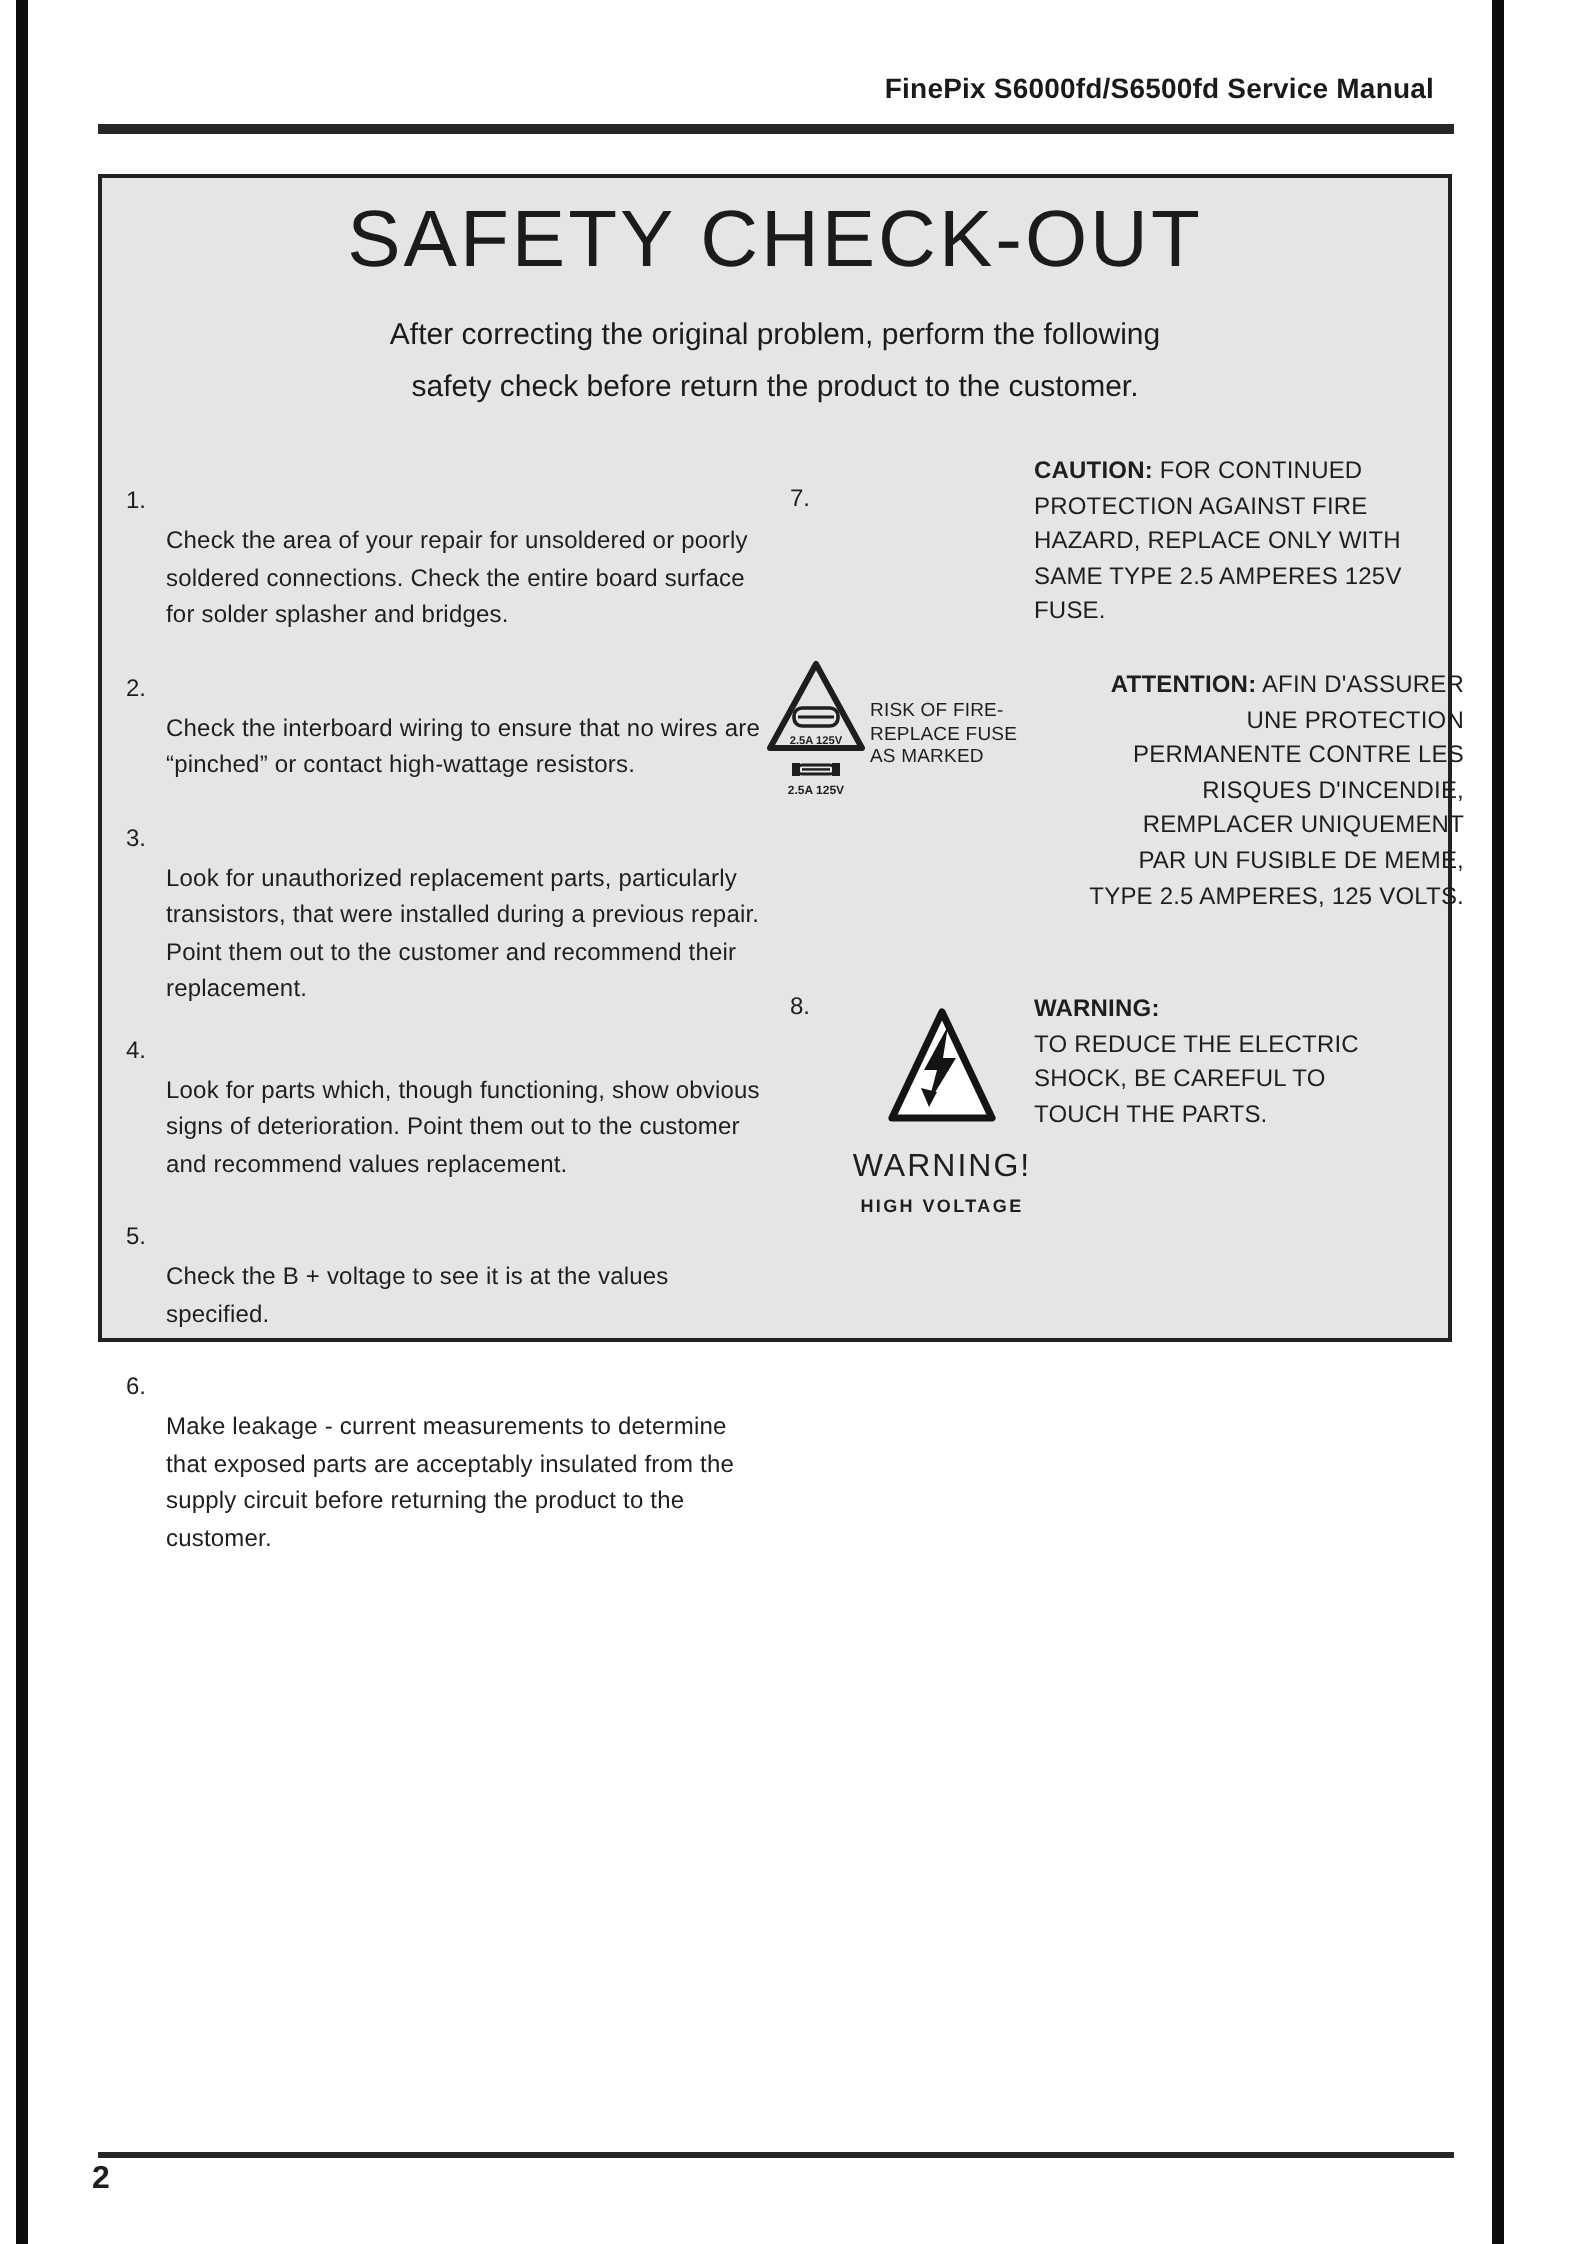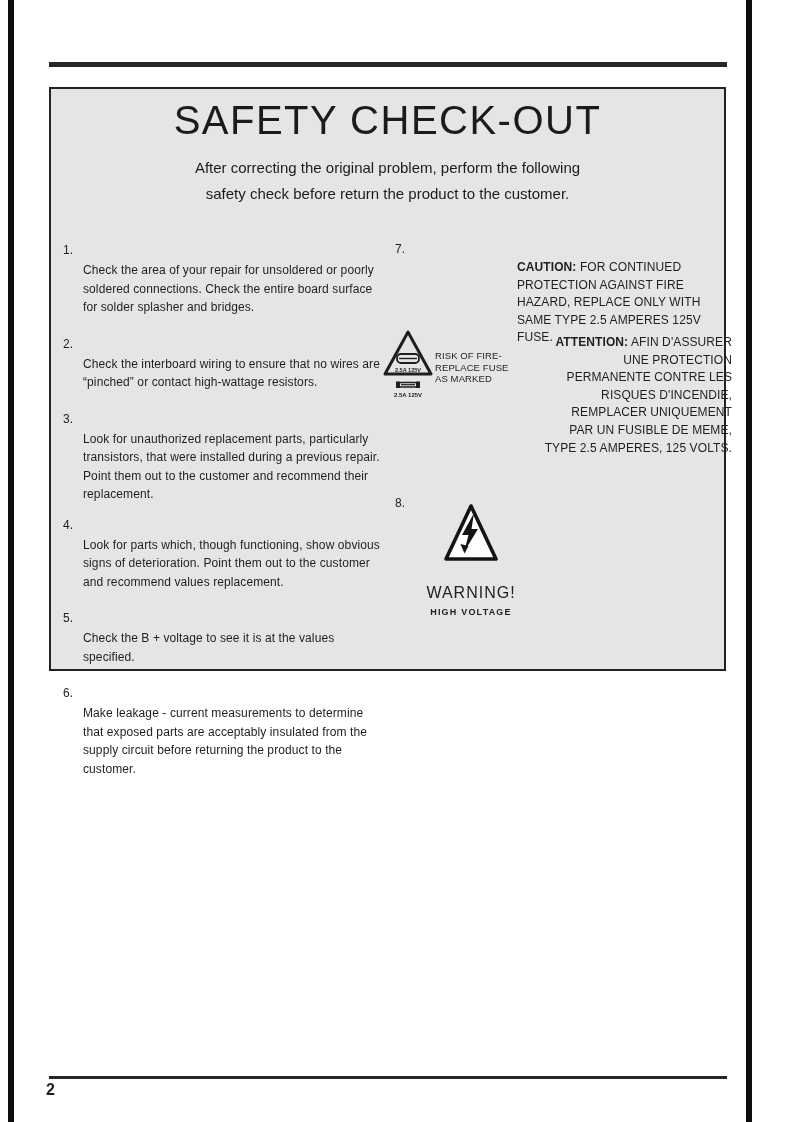--- a/index.html
+++ b/index.html
@@ -49,31 +49,32 @@
   }
   .rc-text b { letter-spacing: 0.1px; }
 
   .fuse-icon-wrap { position: absolute; left: 331px; top: 240px; width: 52px; }
   .risk-label {
     position: absolute; left: 384px; top: 261px; width: 90px;
     font-size: 9.5px; line-height: 11.5px; white-space: pre-line; letter-spacing: 0.1px;
   }
 
   .hv-wrap { position: absolute; left: 360px; top: 413px; width: 120px; text-align: center; }
-  .hv-warning-text { font-size: 16px; letter-spacing: 1px; margin-top: 16px; }
+  .hv-warning-text { font-size: 16px; letter-spacing: 1px; margin-top: 6px; }
   .hv-sub-text { font-size: 9px; font-weight: bold; letter-spacing: 1.2px; margin-top: 5px; }
 </style>
 </head>
 <body>
 
 <div class="page">
 
   <div class="scan-bar left"></div>
   <div class="scan-bar right"></div>
 
+  <div class="header-title">FinePix S6000fd/S6500fd Service Manual</div>
   <div class="rule-thick"></div>
 
   <div class="safety-box">
 
     <div class="box-title">SAFETY CHECK-OUT</div>
     <div class="box-subtitle">After correcting the original problem, perform the following
 safety check before return the product to the customer.</div>
 
     <div class="num-list">
       <div class="num-item">
@@ -108,21 +109,21 @@
       <div class="num-item">
           <span class="item-num">6.</span>
           <span class="item-text">Make leakage - current measurements to determine
 that exposed parts are acceptably insulated from the
 supply circuit before returning the product to the
 customer.</span>
         </div>
     </div>
 
     <div class="rc-num" style="left:344px; top:153px;">7.</div>
-    <p class="rc-text" style="top:170px;"><b>CAUTION:</b> <span>FOR CONTINUED
+    <p class="rc-text" style="top:138px;"><b>CAUTION:</b> <span>FOR CONTINUED
 PROTECTION AGAINST FIRE
 HAZARD, REPLACE ONLY WITH
 SAME TYPE 2.5 AMPERES 125V
 FUSE.</span></p>
 
     <div class="fuse-icon-wrap">
       <svg width="52" height="70" viewBox="0 0 52 70">
         <path d="M26 3 L49 45 L3 45 Z" fill="none" stroke="#1e1e1e" stroke-width="3" stroke-linejoin="round"></path>
         <rect x="15" y="25" width="22" height="9" rx="4" fill="none" stroke="#1e1e1e" stroke-width="1.8"></rect>
         <line x1="17" y1="29.5" x2="35" y2="29.5" stroke="#1e1e1e" stroke-width="1.4"></line>
@@ -153,19 +154,23 @@
     <div class="hv-wrap">
       <svg width="56" height="62" viewBox="0 0 56 62">
         <path d="M28 4 L53 57 L3 57 Z" fill="#ffffff" stroke="#141414" stroke-width="3.6" stroke-linejoin="round"></path>
         <polygon points="31,11 19,33 25.5,33 21,50 35,27 28.5,27" fill="#141414"></polygon>
         <polygon points="17.5,42 21.5,51.5 25.5,44" fill="#141414"></polygon>
       </svg>
       <div class="hv-warning-text">WARNING!</div>
       <div class="hv-sub-text">HIGH VOLTAGE</div>
     </div>
 
+    <p class="rc-text" style="top:407px;"><b>WARNING:</b>
+<span>TO REDUCE THE ELECTRIC
+SHOCK, BE CAREFUL TO
+TOUCH THE PARTS.</span></p>
 
   </div>
 
   <div class="rule-footer"></div>
   <div class="page-number">2</div>
 
 </div>
 
 </body></html>

